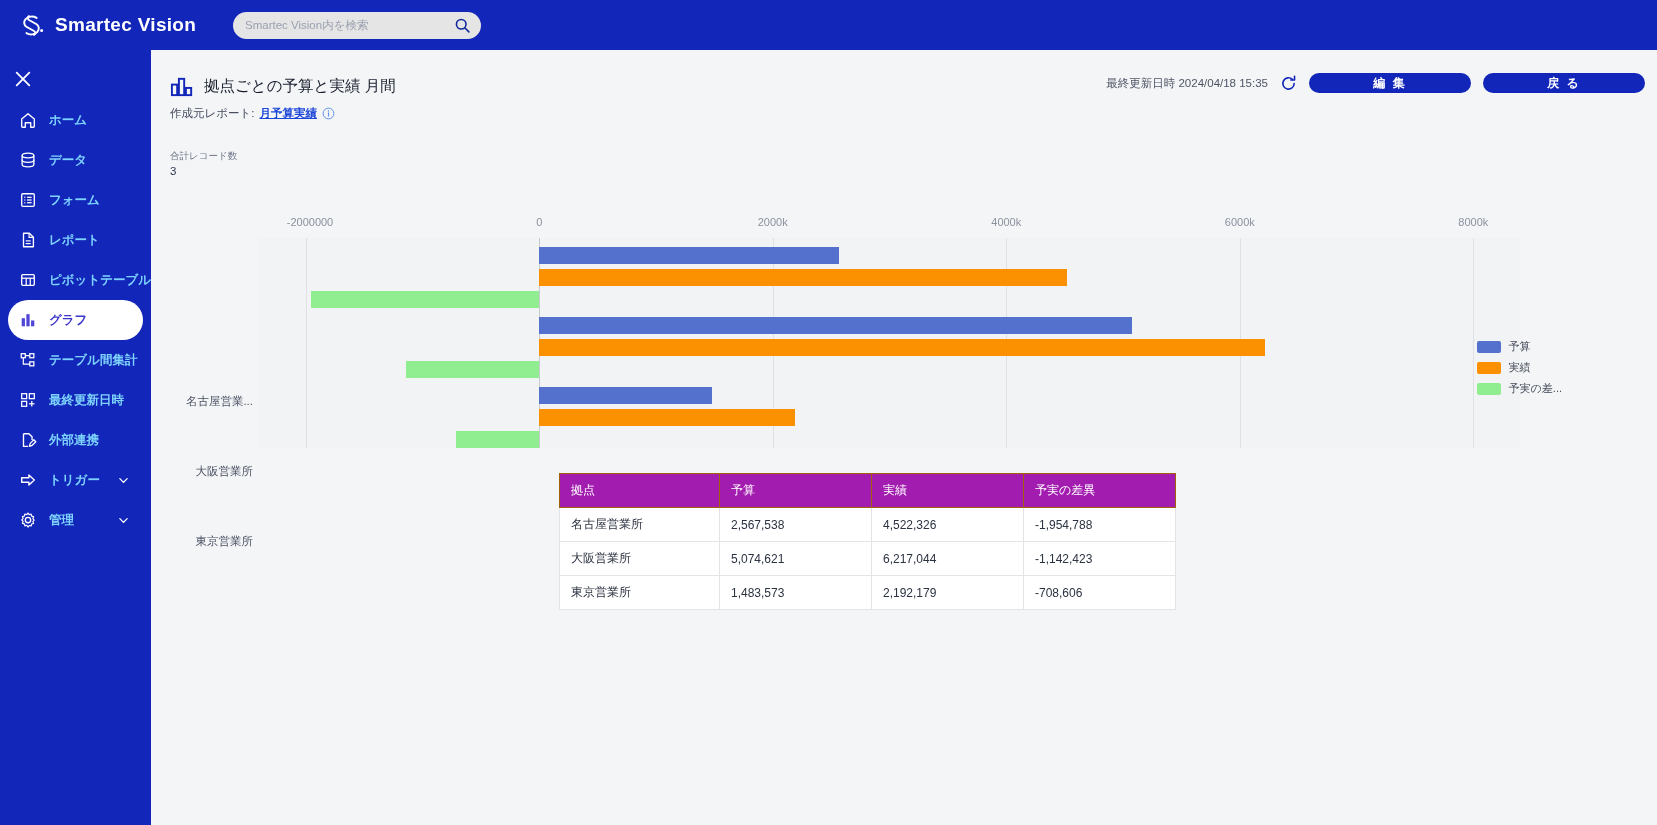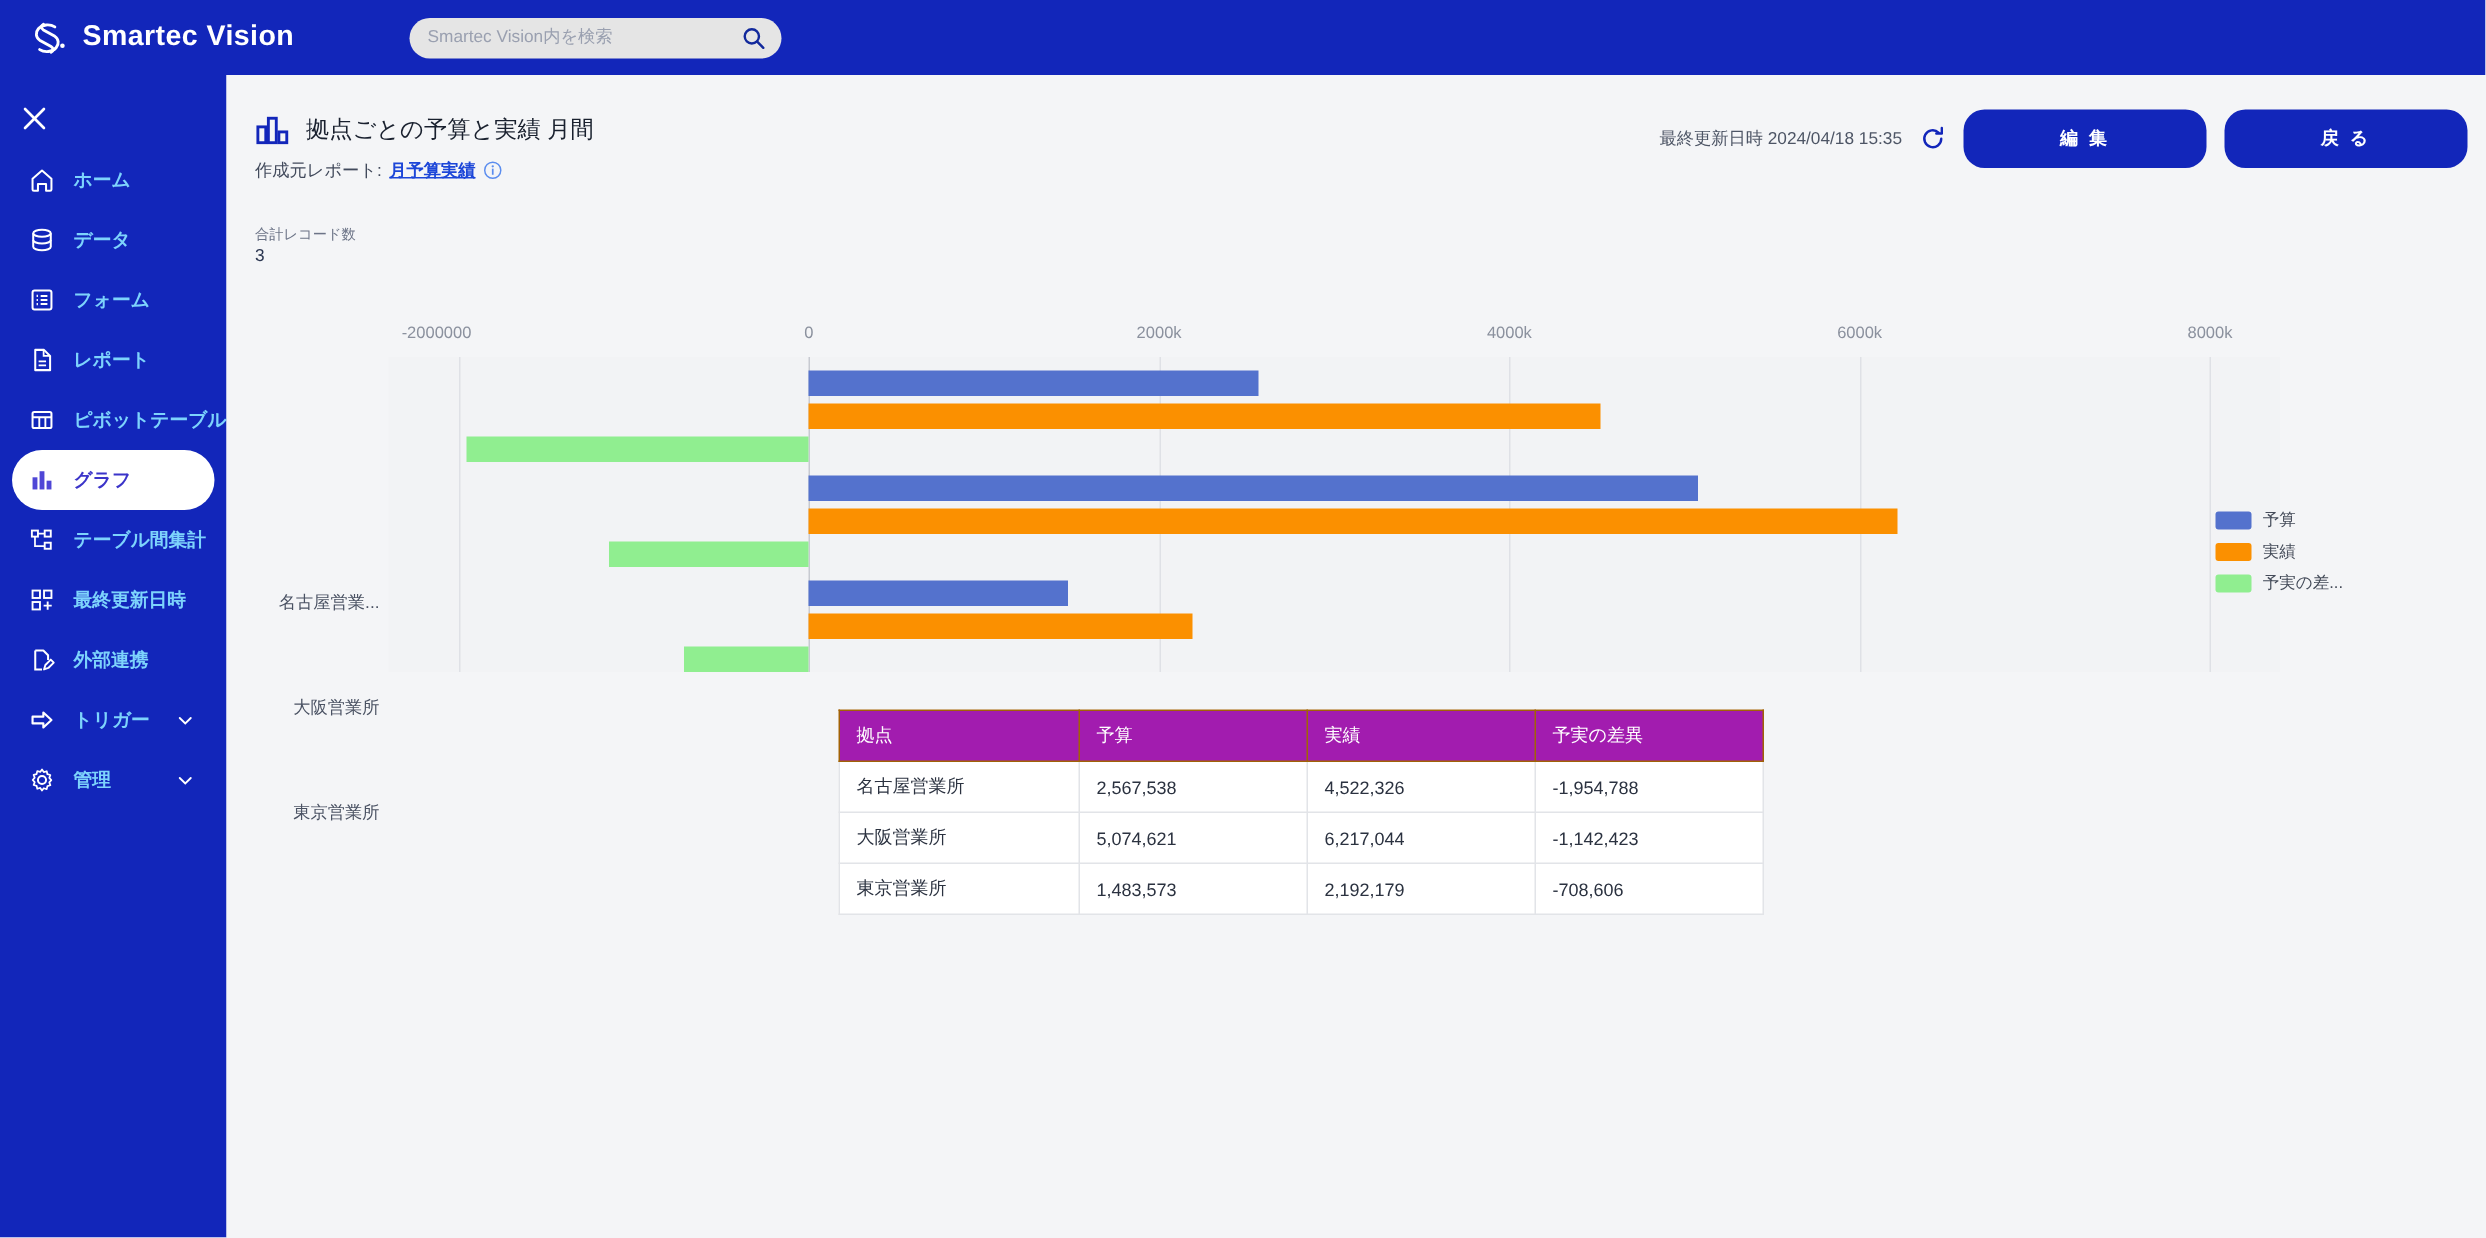--- a/index.html
+++ b/index.html
@@ -8,21 +8,21 @@
     font-family: "Liberation Sans", "DejaVu Sans", sans-serif;
     background: #f4f5f7;
     overflow: hidden;
   }
   .app { position: relative; width: 1657px; height: 825px; }
 
   
   .topbar {
     position: absolute; top: 0; left: 0; width: 1657px; height: 50px;
     background: #1226ba;
-    display: flex; align-items: center; gap: 40px;
+    display: flex; align-items: center;
   }
   .brand { display: flex; align-items: center; gap: 10px; margin-left: 18px; width: 195px; }
   .brand-logo { width: 27px; height: 27px; }
   .brand-name { color: #fff; font-size: 19px; font-weight: bold; letter-spacing: .3px; white-space: nowrap; }
   .searchwrap {
     position: relative; margin-left: 20px;
     width: 248px; height: 27px;
     background: #e5e5e5; border-radius: 14px;
     display: flex; align-items: flex-start;
   }
@@ -63,21 +63,21 @@
   .title-icon { width: 23px; height: 23px; }
   .page-title { font-size: 15.5px; font-weight: normal; color: #19202e; }
   .subtitle-row { display: flex; align-items: center; gap: 5px; padding: 8px 0 0 19px; font-size: 11.5px; color: #424a5c; }
   .subtitle-link { color: #1c46d8; font-weight: bold; text-decoration: underline; cursor: pointer; }
   .info-icon { width: 13px; height: 13px; }
 
   .head-right { position: absolute; top: 23px; right: 12px; display: flex; align-items: center; gap: 12px; }
   .updated { font-size: 11.5px; color: #4d5565; white-space: nowrap; }
   .refresh-icon { width: 17px; height: 17px; cursor: pointer; }
   .btn {
-    width: 162px; height: 39px; border-radius: 14px;
+    width: 162px; height: 20px; border-radius: 14px;
     background: #1226ba; color: #fff;
     font-size: 12px; font-weight: bold;
     display: flex; align-items: center; justify-content: center;
     cursor: pointer; border: none; letter-spacing: 2px;
     font-family: "Liberation Sans", sans-serif;
   }
 
   
   .reccount { position: absolute; left: 19px; top: 100px; }
   .reccount .lab { font-size: 9.5px; color: #6c7487; }
@@ -343,21 +343,21 @@
           <div class="bar actual" style="left: 280.222px; width: 528.023px; top: 31px;"></div>
           <div class="bar diff" style="left: 51.9826px; width: 228.24px; top: 53px;"></div>
           <div class="bar budget" style="left: 280.222px; width: 592.509px; top: 79px;"></div>
           <div class="bar actual" style="left: 280.222px; width: 725.897px; top: 101px;"></div>
           <div class="bar diff" style="left: 146.834px; width: 133.388px; top: 123px;"></div>
           <div class="bar budget" style="left: 280.222px; width: 173.221px; top: 149px;"></div>
           <div class="bar actual" style="left: 280.222px; width: 255.957px; top: 171px;"></div>
           <div class="bar diff" style="left: 197.486px; width: 82.7363px; top: 193px;"></div>
         </div>
       <div id="axislabels">
-          <div class="axis-lab" style="left: 140px;">-2000000</div>
+          <div class="axis-lab" style="left: 159px;">-2000000</div>
           <div class="axis-lab" style="left: 388.222px;">0</div>
           <div class="axis-lab" style="left: 621.741px;">2000k</div>
           <div class="axis-lab" style="left: 855.259px;">4000k</div>
           <div class="axis-lab" style="left: 1088.78px;">6000k</div>
           <div class="axis-lab" style="left: 1322.3px;">8000k</div>
         </div>
       <div id="catlabels">
           <div class="cat-lab" style="top: 216px;">名古屋営業...</div>
           <div class="cat-lab" style="top: 286px;">大阪営業所</div>
           <div class="cat-lab" style="top: 356px;">東京営業所</div>

